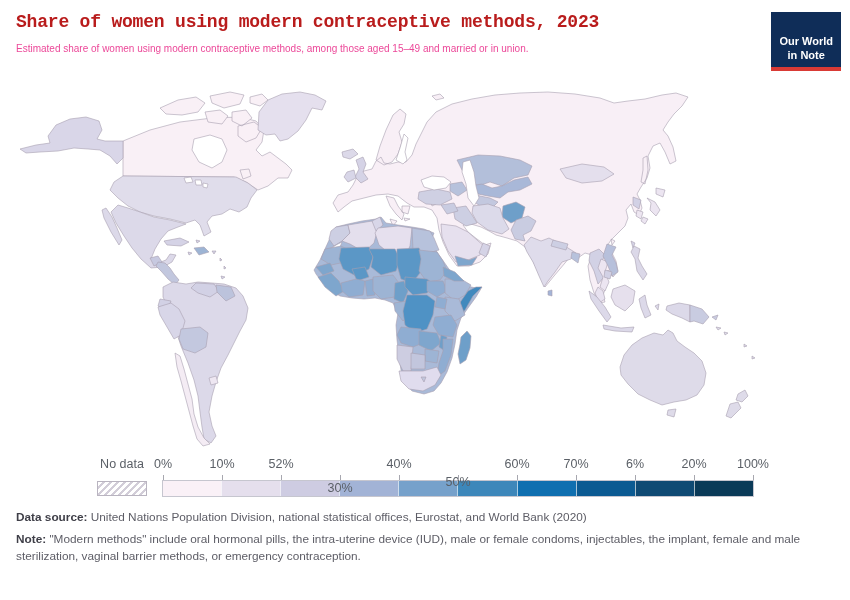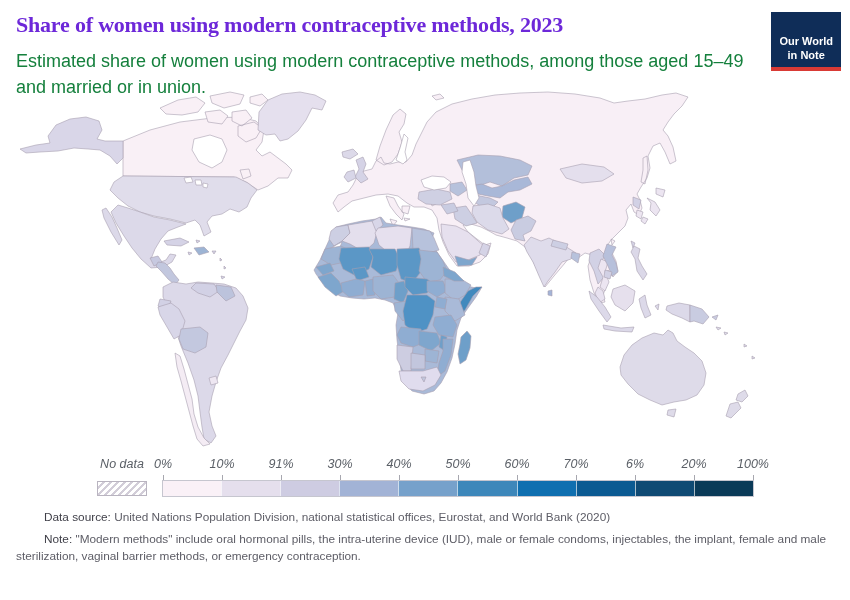--- a/index.html
+++ b/index.html
@@ -1,43 +1,43 @@
 <!DOCTYPE html>
 <html><head>
 <meta charset="utf-8">
 <style>
   html,body{margin:0;padding:0;background:#fff;}
   .page{position:relative;width:850px;height:600px;background:#ffffff;overflow:hidden;
         font-family:"Liberation Sans",sans-serif;}
   .header{position:absolute;left:16px;top:12px;width:745px;}
-  .title{font-family:Liberation Serif, serif;font-weight:700;
-         font-size:22px;color:#6d28d9;margin:0 0 10px 0;letter-spacing:-0.2px;}
-  .subtitle{font-size:18px;line-height:1.45;color:#15803d;width:738px;}
+  .title{font-family:Liberation Mono, monospace;font-weight:700;
+         font-size:18px;color:#b91c1c;margin:0 0 10px 0;letter-spacing:-0.2px;}
+  .subtitle{font-size:10px;line-height:1.45;color:#ec4899;width:738px;}
   .logo{position:absolute;top:12px;right:9px;background:#0f2d58;color:#fff;
         padding:22px 8px 4px 8px;border-bottom:4px solid #d93a35;text-align:center;
         font-size:11px;line-height:1.3;font-weight:700;}
   .map-svg{position:absolute;left:0;top:0;width:850px;height:600px;}
-  .legend{position:absolute;left:0;top:0;width:850px;height:500px;pointer-events:none;font-style:italic;}
+  .legend{position:absolute;left:0;top:0;width:850px;height:500px;pointer-events:none;}
   .legend *{pointer-events:auto;}
   .nodata-label{position:absolute;left:95px;top:457px;width:54px;text-align:center;
         font-size:12.5px;color:#5a5f66;}
   .nodata-swatch{position:absolute;left:97px;top:481px;width:48px;height:13px;
         border:1px solid #b9b4c0;
         background:repeating-linear-gradient(-45deg,#ffffff 0 3px,#d2cdd8 3px 5px);}
   .bar{position:absolute;left:163px;top:481px;width:590px;height:15px;display:flex;
         outline:1px solid #c6c6cf;}
   .bin{flex:1 1 0;}
   .bin + .bin{border-left:1px solid rgba(255,255,255,0.65);}
   .ticklabel{position:absolute;top:457px;width:48px;text-align:center;
         font-size:12.5px;color:#5a5f66;}
   .tick{position:absolute;top:475px;width:1px;height:5px;background:#a7a7af;}
   .footer{position:absolute;left:16px;top:509px;width:820px;font-size:11.8px;
         line-height:1.45;color:#5d5d66;}
   .footer p{margin:0 0 5px 0;}
-  .footer strong{color:#3f3f48;font-weight:400;margin-left:28px;}
+  .footer strong{color:#3f3f48;font-weight:700;}
   .citation{margin-top:3px;}
 </style>
 </head>
 <body>
 
 <div class="page">
 
   <svg class="map-svg" viewBox="0 0 850 600" xmlns="http://www.w3.org/2000/svg">
     <defs>
       <pattern id="hatch" patternUnits="userSpaceOnUse" width="5" height="5" patternTransform="rotate(45)">
@@ -173,27 +173,27 @@
         <div class="bin" style="background: rgb(15, 111, 176);"></div>
         <div class="bin" style="background: rgb(11, 90, 146);"></div>
         <div class="bin" style="background: rgb(15, 74, 116);"></div>
         <div class="bin" style="background: rgb(10, 58, 88);"></div>
       </div>
     <div id="legend-labels">
         <div class="ticklabel" style="left: 139px;">0%</div>
         <div class="tick" style="left: 163px;"></div>
         <div class="ticklabel" style="left: 198px;">10%</div>
         <div class="tick" style="left: 222px;"></div>
-        <div class="ticklabel" style="left: 257px;">91%</div>
+        <div class="ticklabel" style="left: 257px;">52%</div>
         <div class="tick" style="left: 281px;"></div>
-        <div class="ticklabel" style="left: 316px;">30%</div>
+        <div class="ticklabel" style="left: 316px; margin-top: 24px;">30%</div>
         <div class="tick" style="left: 340px;"></div>
         <div class="ticklabel" style="left: 375px;">40%</div>
         <div class="tick" style="left: 399px;"></div>
-        <div class="ticklabel" style="left: 434px;">50%</div>
+        <div class="ticklabel" style="left: 434px; margin-top: 18px;">50%</div>
         <div class="tick" style="left: 458px;"></div>
         <div class="ticklabel" style="left: 493px;">60%</div>
         <div class="tick" style="left: 517px;"></div>
         <div class="ticklabel" style="left: 552px; text-align: center;">70%</div>
         <div class="tick" style="left: 576px;"></div>
         <div class="ticklabel" style="left: 611px;">6%</div>
         <div class="tick" style="left: 635px;"></div>
         <div class="ticklabel" style="left: 670px;">20%</div>
         <div class="tick" style="left: 694px;"></div>
         <div class="ticklabel" style="left: 729px;">100%</div>

